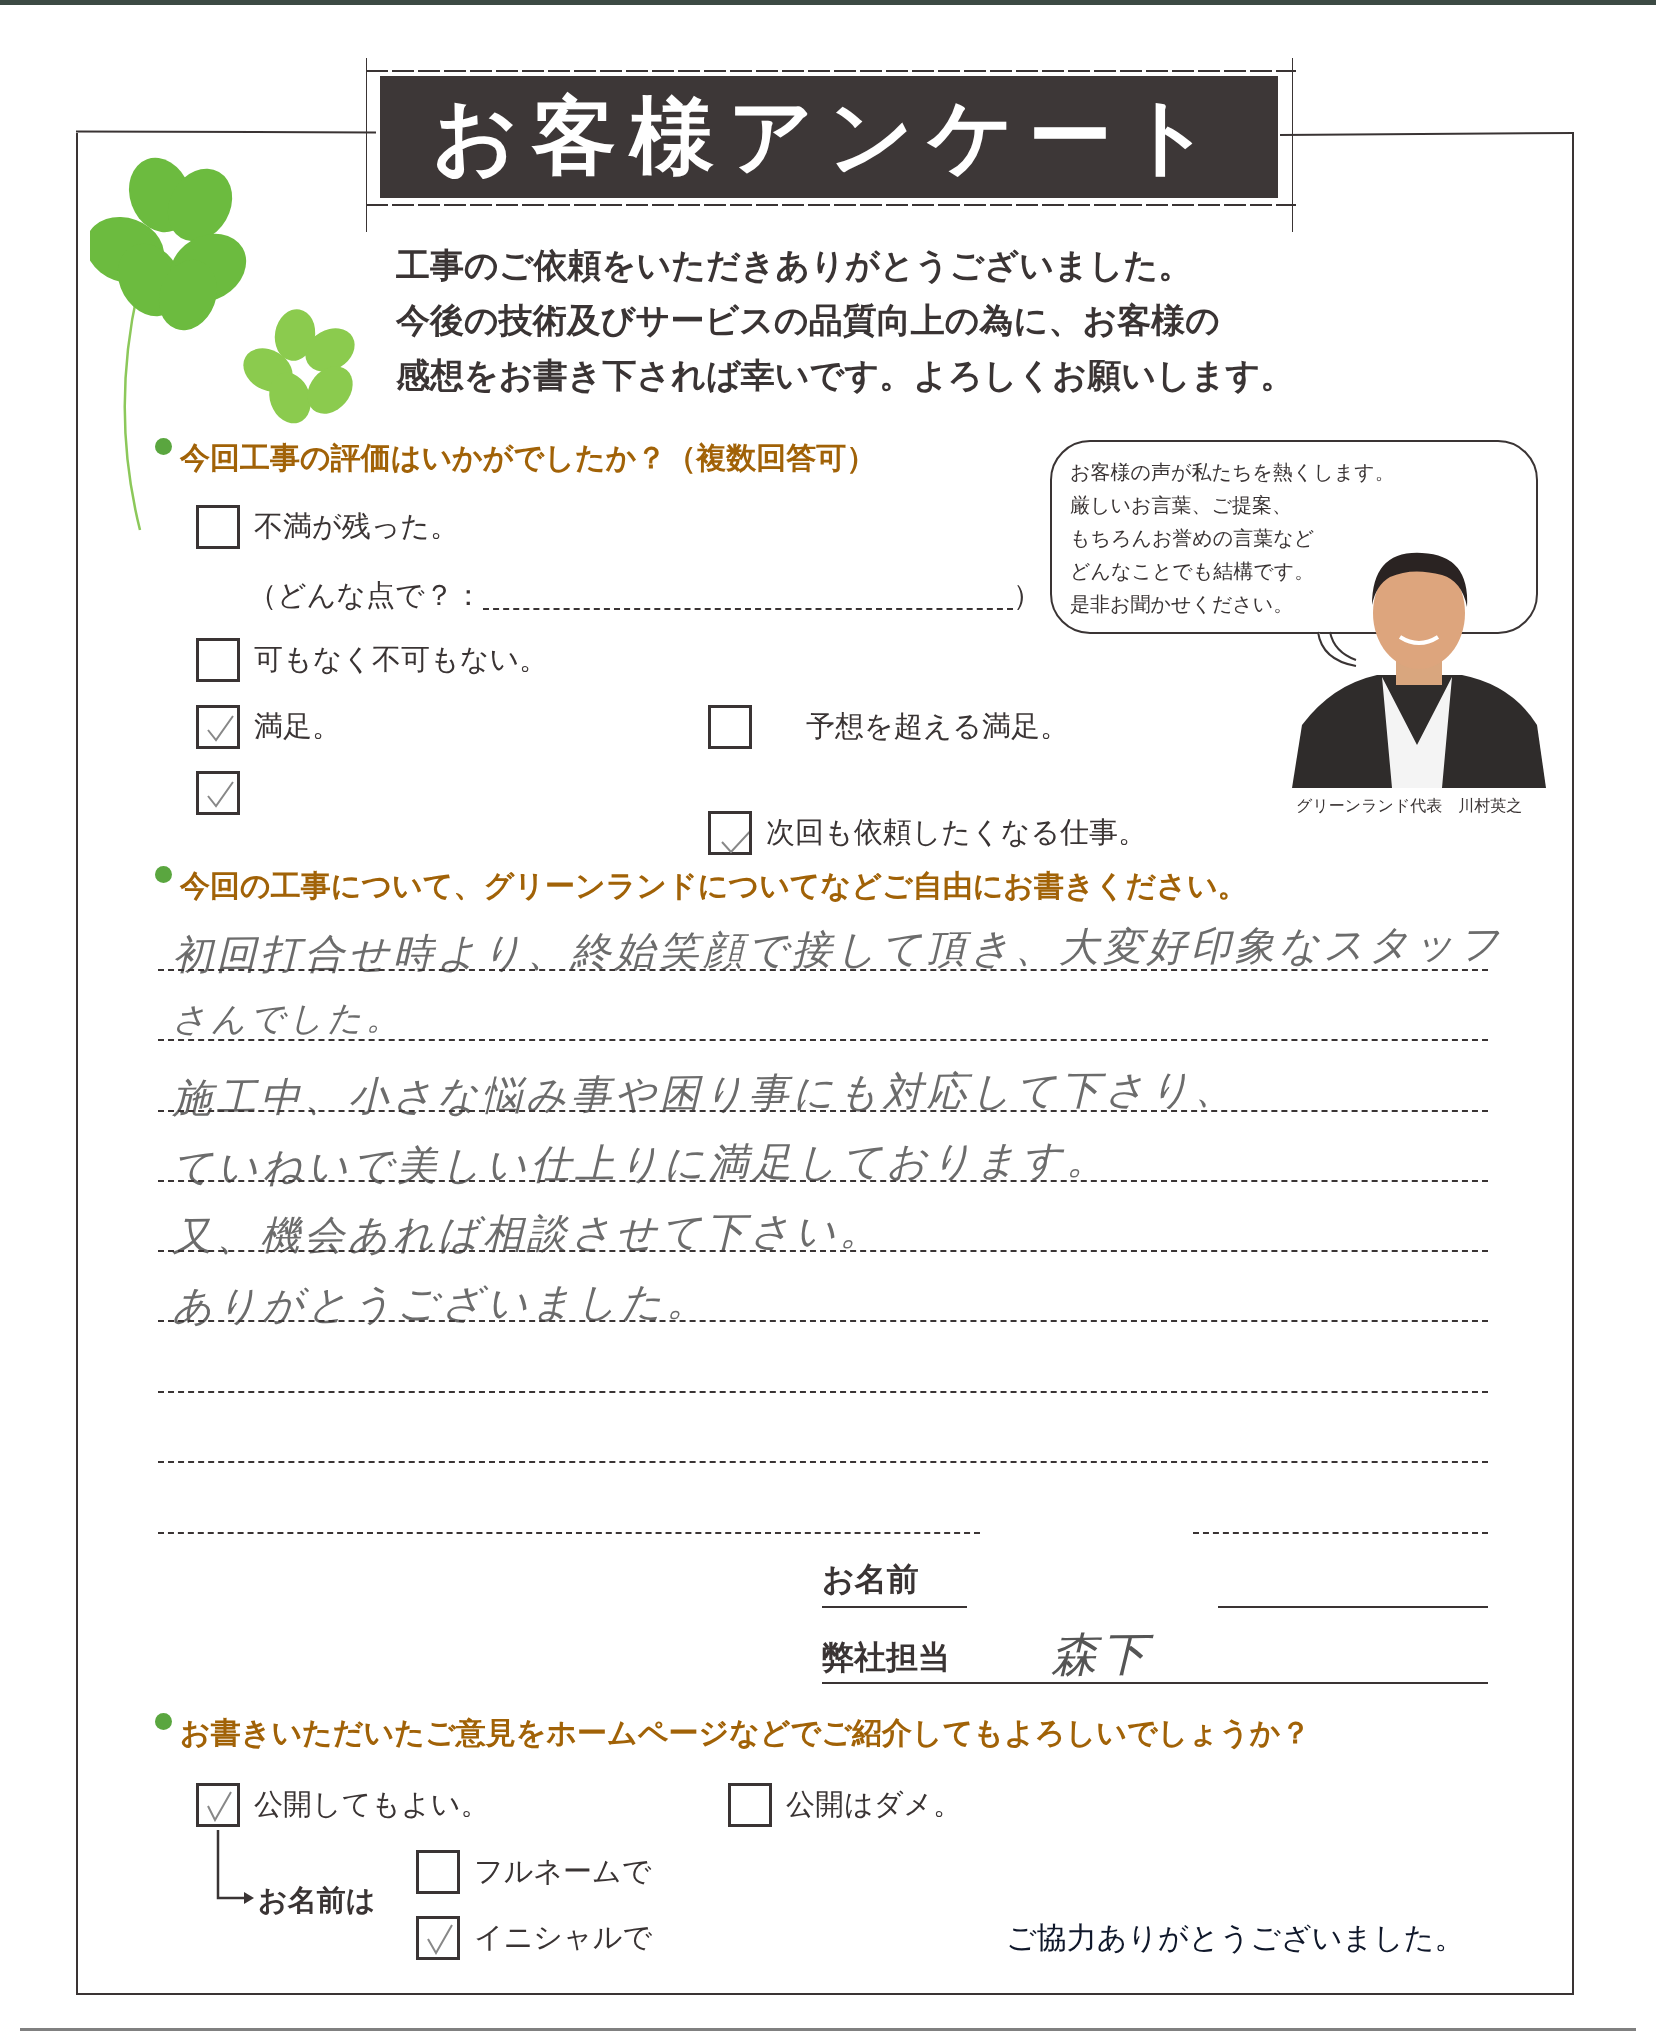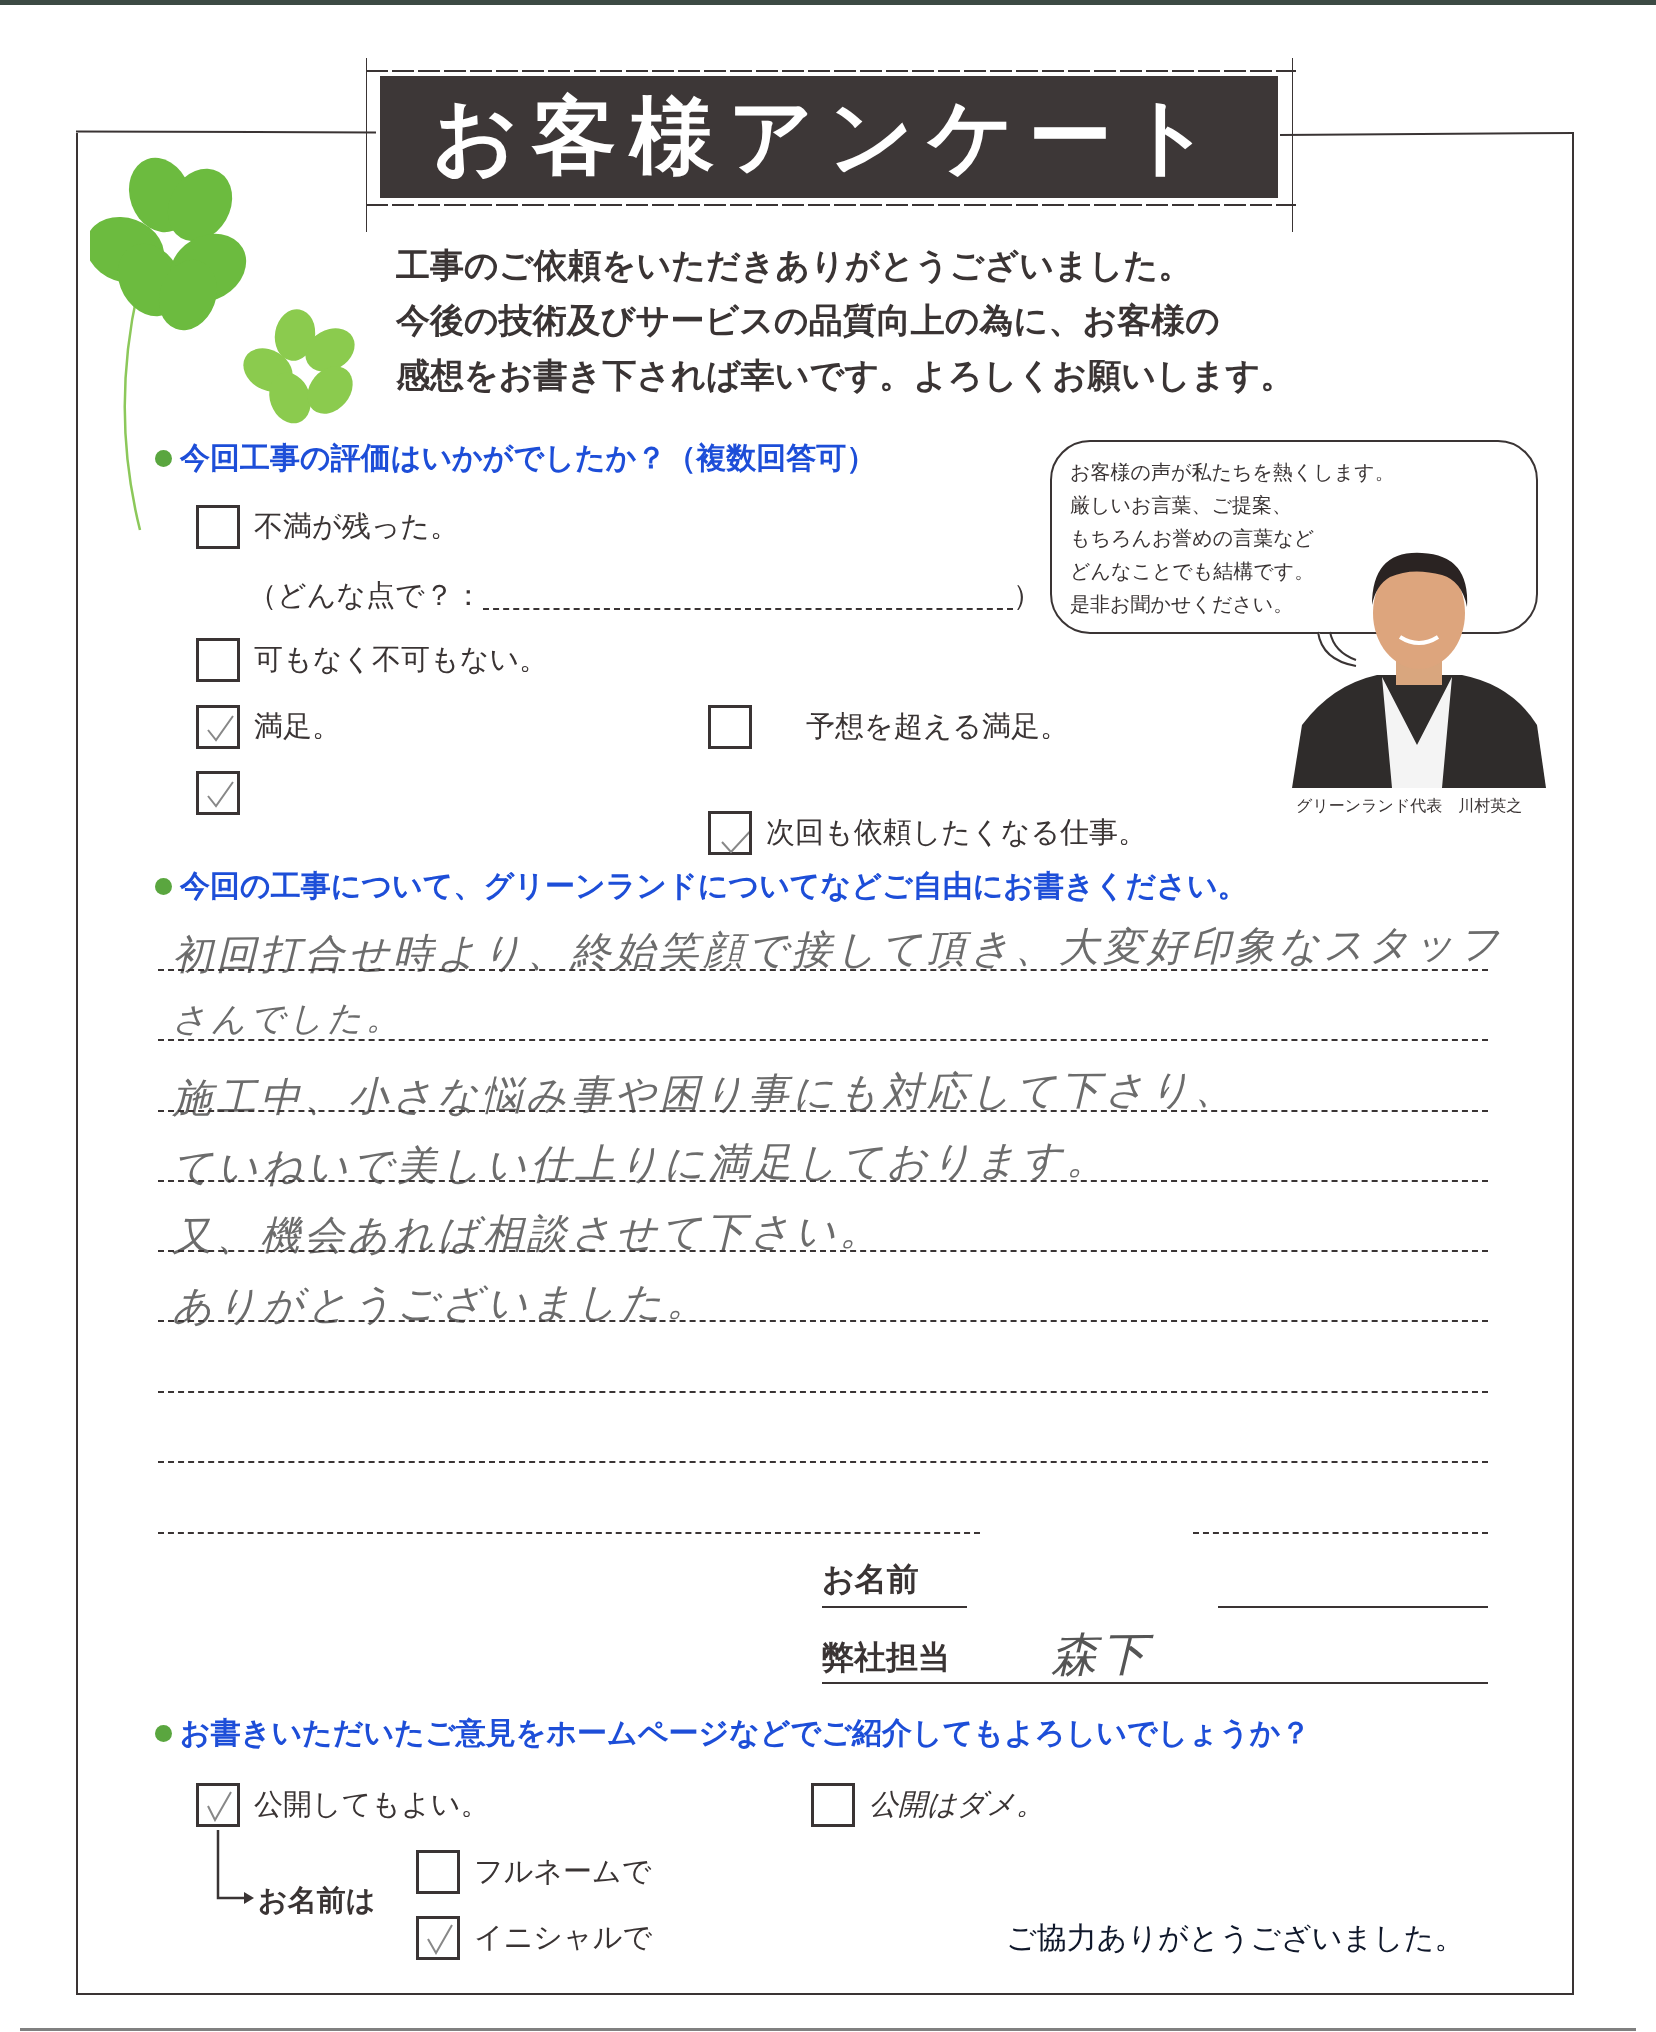--- a/index.html
+++ b/index.html
@@ -13,21 +13,21 @@
   .frame-bottom { left:76px; top:1993px; width:1498px; height:2px; background:#3a3434; }
   .scan-bottom { left:20px; top:2028px; width:1616px; height:3px; background:#4a4a4a; opacity:0.7; }
   .title-wrap { left:366px; top:58px; width:928px; height:168px; }
   .title-vline { width:1px; background:#3a3434; top:0; height:174px; }
   .title-hline { height:2px; background:repeating-linear-gradient(90deg,#3a3434 0 22px,transparent 22px 26px); left:0; width:930px; }
   .title-box { left:14px; top:18px; width:898px; height:122px; background:#3d3737;
                display:flex; align-items:center; justify-content:center; }
   .title-text { color:#ffffff; font-size:84px; font-weight:bold; letter-spacing:14px; font-family:Liberation Mono, monospace; }
   .intro { left:396px; top:238px; width:1100px; font-size:34px; font-weight:bold; line-height:55px; color:#3a3434; }
   .clover { left:90px; top:150px; }
-  .section-head { font-size:30px; font-weight:bold; color:#1d4ed8; display:flex; align-items:center; white-space:nowrap; }
+  .section-head { font-size:30px; font-weight:bold; color:#a16207; display:flex; align-items:flex-start; white-space:nowrap; }
   .dot { width:17px; height:17px; border-radius:50%; background:#5aa63f; margin-right:8px; flex:none; }
   .cb-row { display:flex; align-items:center; font-size:29px; color:#3a3434; white-space:nowrap;justify-content:center; }
   .cb { width:44px; height:44px; border:3px solid #3a3434; box-sizing:border-box; margin-right:14px; position:relative; flex:none; background:#fff; }
   .cb .check { position:absolute; left:6px; top:4px; width:30px; height:32px; }
   .dotted-line { border-bottom:2px dashed #3a3434; height:0; }
   .bubble { left:1050px; top:440px; width:488px; height:194px; border:2px solid #3a3434; border-radius:40px; background:#fff; box-sizing:border-box; padding:14px 18px; font-size:20px; line-height:33px; color:#3a3434; }
   .bubble-tail { left:1316px; top:630px; }
   .photo { left:1292px; top:545px; width:254px; height:243px; }
   .caption { left:1296px; top:796px; font-size:16px; color:#3a3434; white-space:nowrap; }
   .hand { font-family:"DejaVu Sans",sans-serif; color:#6c6c6c; font-size:40px; font-style:italic; letter-spacing:4px; white-space:nowrap; transform:rotate(-0.5deg); }
@@ -185,21 +185,21 @@
 </div>
 
 <div class="abs cb-row" style="left:196px; top:1783px;">
   <span class="cb">
     <svg class="check" viewBox="0 0 30 32">
         <path d="M3 16 L10 30 L26 2" stroke="#888" stroke-width="2" fill="none"></path>
       </svg>
   </span>
   <span>公開してもよい。</span>
 </div>
-<div class="abs cb-row" style="left:811px; top:1783px;font-style:italic;">
+<div class="abs cb-row" style="left:728px; top:1783px;">
   <span class="cb"></span>
   <span>公開はダメ。</span>
 </div>
 
 <svg class="abs" style="left:210px; top:1830px;" width="50" height="80" viewBox="0 0 50 80">
   <path d="M8 0 L8 68 L40 68" stroke="#3a3434" stroke-width="2.5" fill="none"></path>
   <path d="M34 62 L44 68 L34 74 Z" fill="#3a3434"></path>
 </svg>
 <div class="abs cb-row" style="left:258px; top:1881px; font-weight:bold;">お名前は</div>
 

